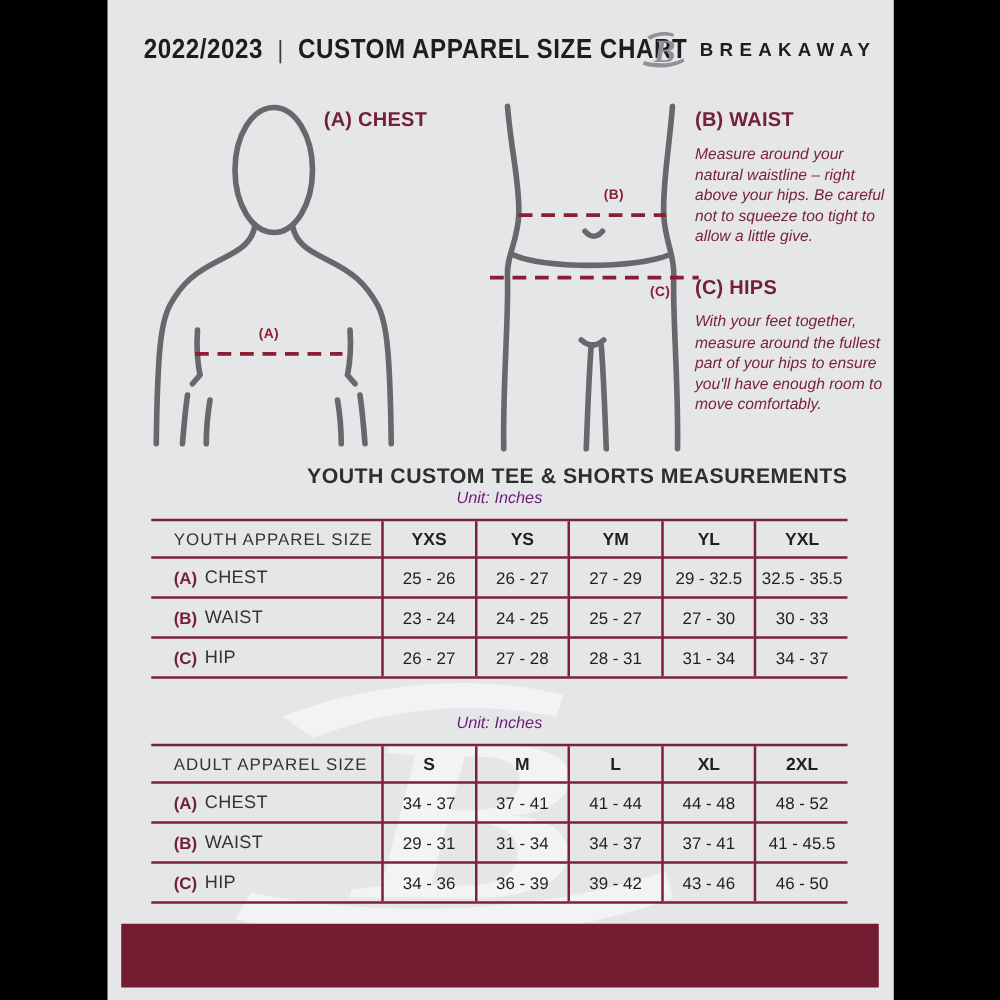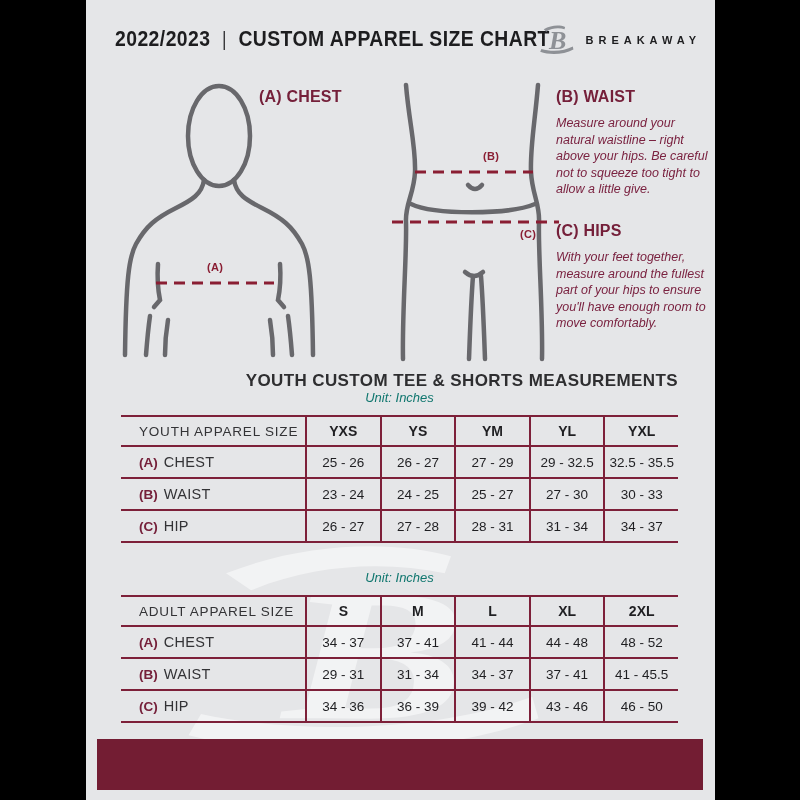--- a/index.html
+++ b/index.html
@@ -12,40 +12,40 @@
   .stage{position:relative;width:800px;height:800px;background:var(--frame);overflow:hidden;}
   .doc{position:absolute;left:86px;top:0;width:629px;height:800px;background:var(--bg);overflow:hidden;}
   .doc > *{position:absolute;z-index:1;}
 
   
   .hdr-left{left:29px;top:26px;display:flex;align-items:baseline;gap:13px;
     font-weight:bold;font-size:22px;color:#1d1d1f;letter-spacing:.5px;white-space:nowrap;
     transform:scaleX(.88);transform-origin:left top;}
   .hdr-sep{font-weight:normal;color:#3a3a3c;font-size:20px;}
   .brand{right:14px;top:24px;display:flex;align-items:center;gap:9px;}
-  .brand-name{font-weight:bold;font-size:11px;letter-spacing:5px;color:#1d1d1f;}
+  .brand-name{font-weight:bold;font-size:15px;letter-spacing:5px;color:#1d1d1f;}
   .logo{display:block;color:#8e9196;}
   .logo text{font-family:"Liberation Serif", serif;font-weight:bold;font-style:italic;}
 
   
   .watermark{left:90px;top:535px;z-index:0;color:rgba(255,255,255,.5);}
 
   
   .figure{color:var(--fig);}
   .figure path,.figure ellipse{fill:none;stroke:currentColor;stroke-width:4.5;stroke-linecap:round;}
   .dash{stroke:#8a1e33;stroke-width:3;stroke-dasharray:11 7;}
   .marker{font-size:11px;font-weight:bold;color:#8a1e33;letter-spacing:.3px;}
 
   .guide-block .g-title{font-weight:800;font-size:16px;color:var(--maroon);letter-spacing:.2px;}
   .guide-block .g-body{margin-top:9px;font-style:italic;font-size:12.5px;line-height:16.5px;color:#7a2240;}
 
   
   .section-title{left:35px;width:557px;text-align:right;font-size:17px;font-weight:bold;
     color:#2e2e30;letter-spacing:.4px;}
-  .section-unit{left:35px;width:557px;text-align:center;font-size:13px;font-style:italic;color:#0f766e;}
+  .section-unit{left:35px;width:557px;text-align:center;font-size:13px;font-style:italic;color:#701a75;}
 
   
   .size-table{left:35px;width:557px;display:grid;grid-template-columns:184px repeat(5,1fr);
     border-top:2px solid var(--line);border-bottom:2px solid var(--line);}
   .size-table > div{display:flex;align-items:center;justify-content:center;
     border-top:2px solid var(--line);color:#1f1f22;}
   .size-table > div:nth-child(-n+6){border-top:none;}
   .size-table > div:not(:nth-child(6n+1)){border-left:2px solid var(--line);}
   .size-table .th{height:28px;font-weight:bold;font-size:14px;}
   .size-table .td{height:32px;font-size:13.5px;}

